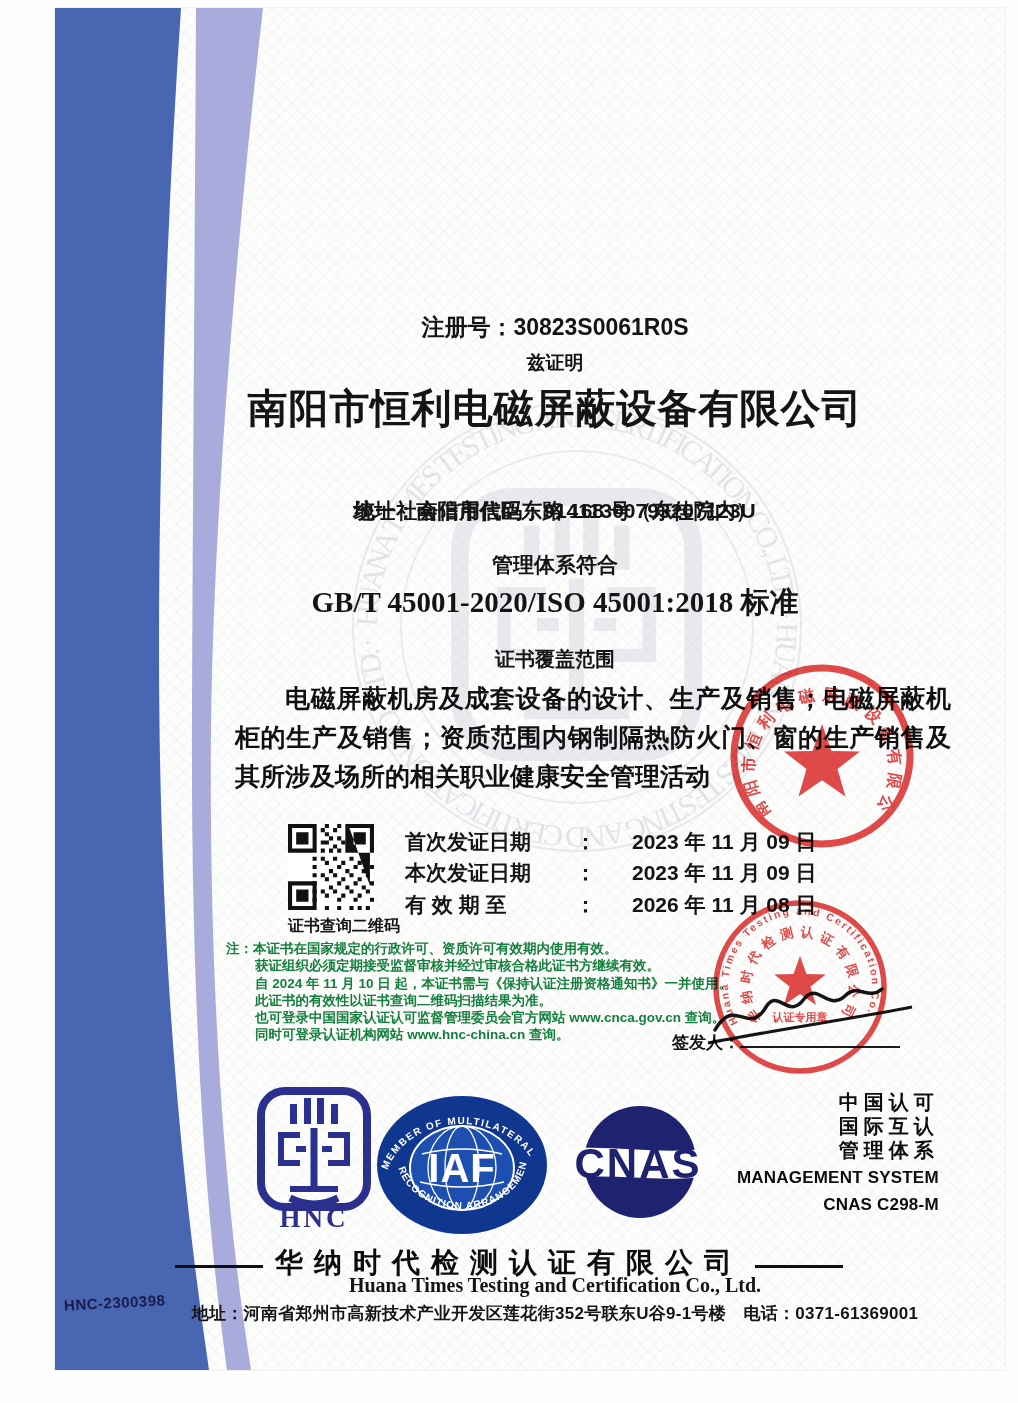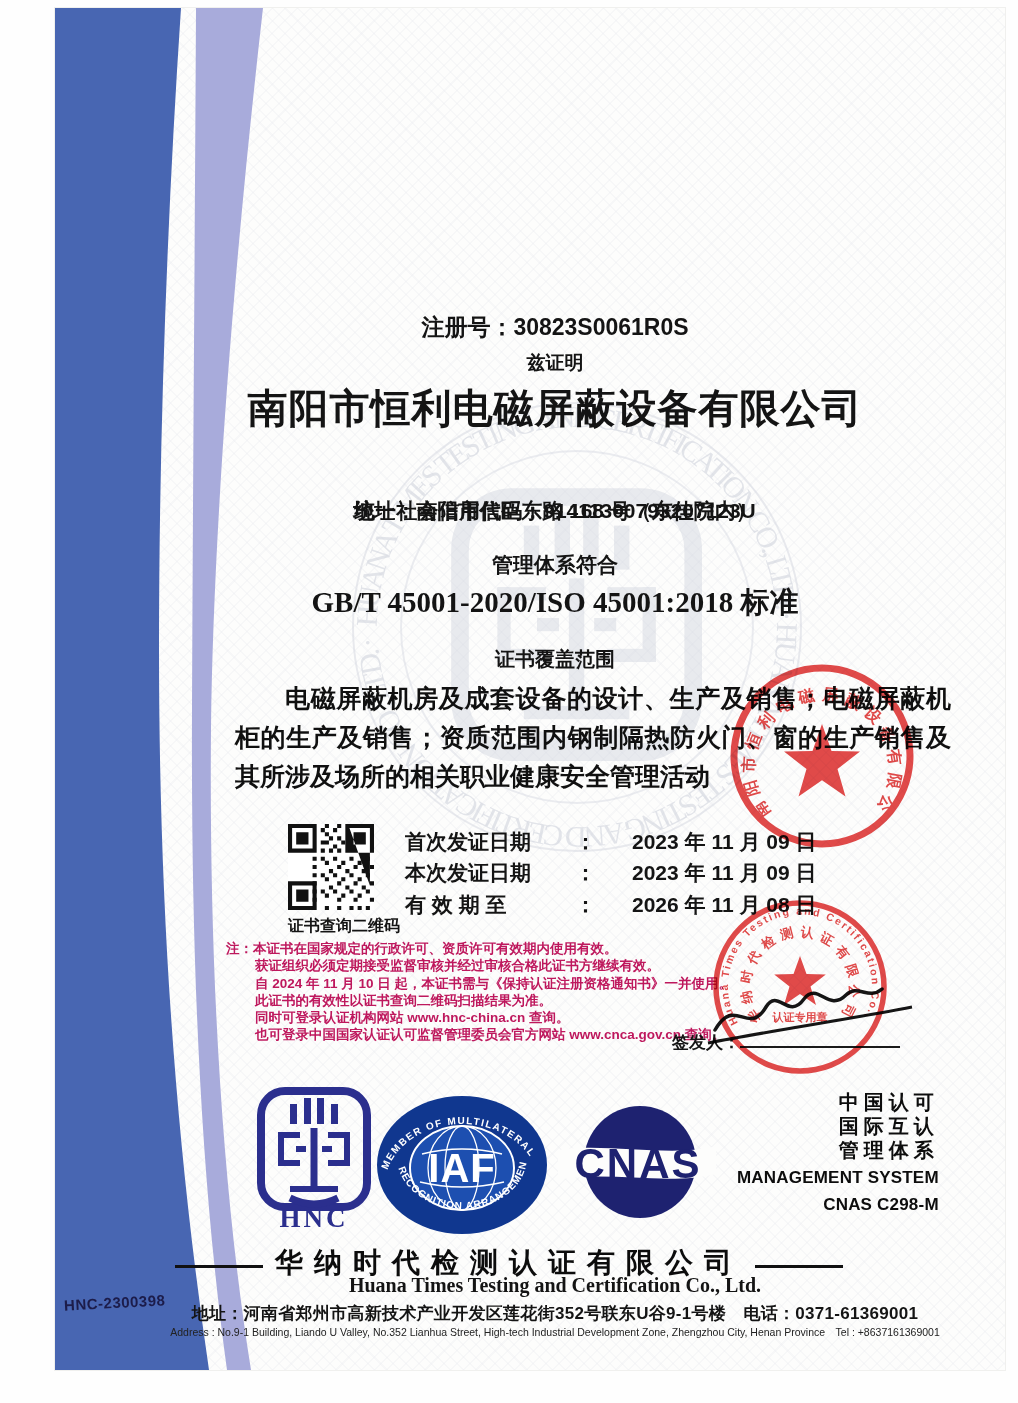--- a/index.html
+++ b/index.html
@@ -35,21 +35,21 @@
      font-family:"Liberation Serif","DejaVu Serif",serif;}
   .scope-h{top:646px;font-size:20px;font-weight:bold;}
   .scope-p{left:235px;top:679px;width:716px;font-size:25px;font-weight:700;line-height:39px;
      text-align:justify;text-indent:2em;color:#101010;}
   .qr-wrap{left:288px;top:824px;width:86px;text-align:center;}
   .qr-caption{margin-top:2px;font-size:16px;font-weight:bold;white-space:nowrap;}
   .dates{left:405px;top:826px;font-size:21px;font-weight:bold;}
   .dates .row{display:flex;height:31.5px;align-items:center;white-space:nowrap;gap:28px;}
   .dates .lab{display:inline-block;min-width:138px;text-align:justify;}
   .dates .sep{margin:0 8px 0 4px;}
-  .notes{left:226px;top:940px;font-size:13.5px;font-weight:bold;line-height:17.3px;color:#be185d;}
+  .notes{left:226px;top:940px;font-size:13.5px;font-weight:bold;line-height:17.3px;color:#15803d;}
   .notes .n{white-space:nowrap;}
   .notes .n + .n{margin-left:29px;}
   .signer{left:672px;top:1028px;font-size:17px;font-weight:bold;white-space:nowrap;}
   .signer .line{display:inline-block;width:160px;border-bottom:2px solid #1a1a1a;height:18px;}
   .stamp{mix-blend-mode:multiply;opacity:.92;}
   .sig{mix-blend-mode:multiply;}
   .logo-acc{left:737px;top:1090px;text-align:right;font-weight:bold;color:#0d0d0d;}
   .logo-acc .cn{font-size:20px;letter-spacing:5px;line-height:24px;}
   .logo-acc .en{font-size:17px;letter-spacing:.2px;line-height:23px;margin-top:4px;}
   .footer-org{left:104px;top:1244px;width:810px;display:flex;align-items:center;justify-content:center;gap:12px;}
@@ -170,22 +170,22 @@
       <span class="sep">：</span>
       <span>2026 年 11 月 08 日</span>
     </div>
   </div>
 
   <div class="abs notes">
     <div class="n">注：本证书在国家规定的行政许可、资质许可有效期内使用有效。</div>
     <div class="n">获证组织必须定期接受监督审核并经过审核合格此证书方继续有效。</div>
     <div class="n">自 2024 年 11 月 10 日 起，本证书需与《保持认证注册资格通知书》一并使用。</div>
     <div class="n">此证书的有效性以证书查询二维码扫描结果为准。</div>
+    <div class="n">也可登录中国国家认证认可监督管理委员会官方网站 www.cnca.gov.cn 查询。</div>
     <div class="n">同时可登录认证机构网站 www.hnc-china.cn 查询。</div>
-    <div class="n">也可登录中国国家认证认可监督管理委员会官方网站 www.cnca.gov.cn 查询。</div>
   </div>
 
   <div class="abs signer">
     <span>签发人：</span><span class="line"></span>
   </div>
 
   <svg class="abs stamp" style="left:727px;top:661px" width="190" height="190" viewBox="-95 -95 190 190">
     <circle r="88" fill="none" stroke="#e03a3a" stroke-width="7"></circle>
     <text font-size="16" font-weight="bold" fill="#e03a3a" textLength="327" lengthAdjust="spacing">
       <textPath href="#seal1-arc">南阳市恒利电磁屏蔽设备有限公司</textPath>
@@ -244,16 +244,15 @@
     <div class="en">CNAS C298-M</div>
   </div>
 
   <div class="abs footer-org">
     <span class="rule"></span>
     <span class="cn">华纳时代检测认证有限公司</span>
     <span class="rule"></span>
   </div>
   <div class="abs content footer-en">Huana Times Testing and Certification Co., Ltd.</div>
   <div class="abs content footer-addr">地址：河南省郑州市高新技术产业开发区莲花街352号联东U谷9-1号楼　电话：0371-61369001</div>
-  <div class="abs content footer-addr-en">Address : No.9-1 Building, Liando U Valley, No.352 Lianhua Street, High-tech Industrial Development Zone, Zhengzhou City, Henan Province　Tel : +8637161369001</div>
 
   <div class="abs cert-no">HNC-2300398</div>
 </div>
 
 </body></html>

